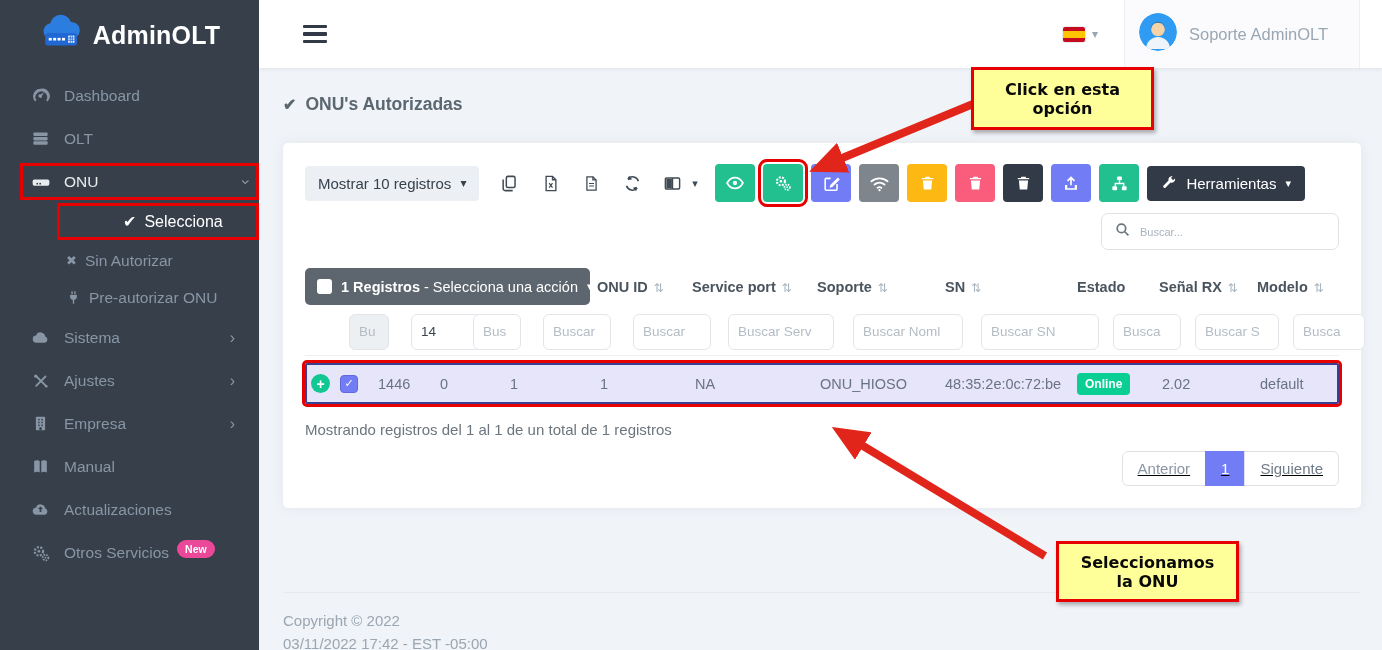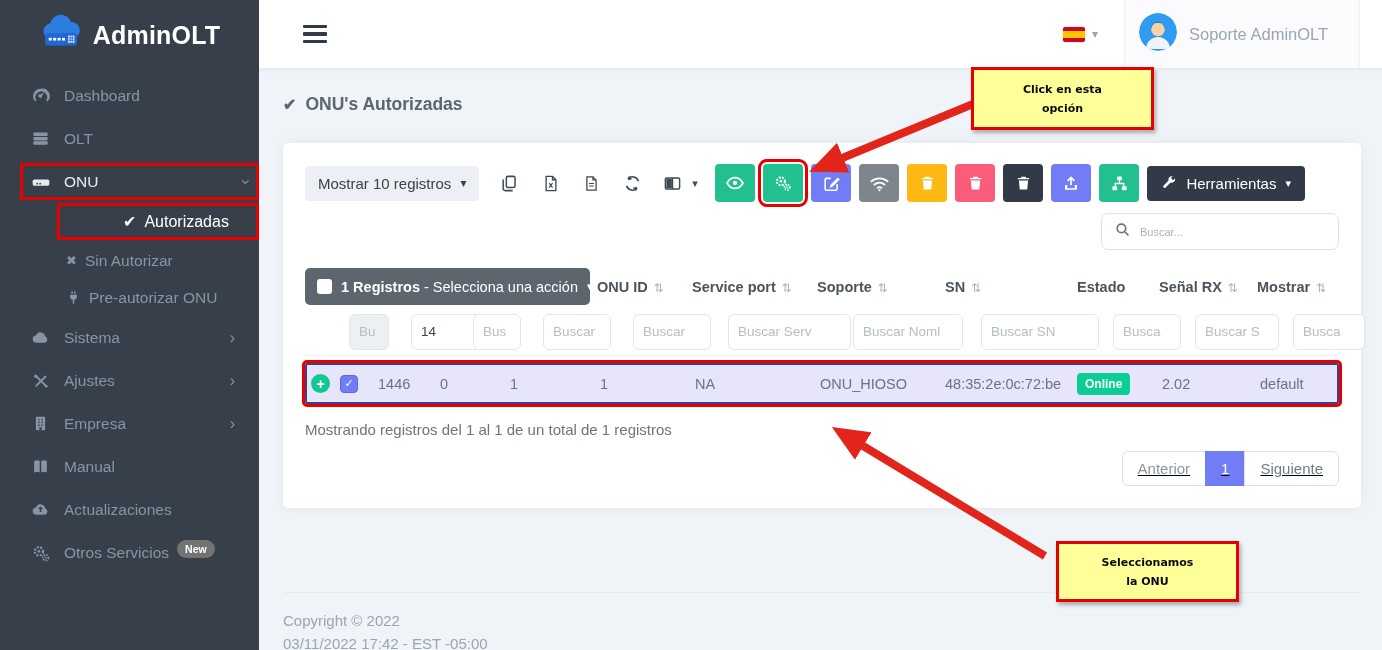--- a/index.html
+++ b/index.html
@@ -18,21 +18,21 @@
   .mi .ic svg { display:block; }
   .chev { margin-left:auto; font-size:16px; color:#8795a5; }
   .chev.down { transform:rotate(90deg); }
   .mi.active-parent { color:#e9ecef; }
   .onu-box { height:37px; margin:3px 0 3px 20px; padding-left:7px; padding-right:8px;
     border:3px solid #e60000; }
   .sub { padding-left:66px; font-size:15.5px; }
   .sub .subic { margin-right:8px; font-size:13px; display:inline-flex; }
   .auth-box { height:37px; margin:2px 0 2px 57px; padding-left:6px; border:3px solid #e60000;
     color:#fff; font-size:16px; }
-  .new-badge { background:#737373; color:#fff; font-size:10.5px; font-weight:700;
+  .new-badge { background:#ec4899; color:#fff; font-size:10.5px; font-weight:700;
     padding:3px 8px; border-radius:10px; margin-left:8px; position:relative; top:-4px; }
 
   
   .topbar { position:absolute; left:259px; top:0; width:1123px; height:68px; background:#fff;
     box-shadow:0 1px 4px rgba(154,161,171,.2); display:flex; align-items:center; z-index:5; }
   .burger { margin-left:44px; display:flex; flex-direction:column; gap:4px; cursor:pointer; }
   .burger span { width:24px; height:3.6px; background:#313a46; border-radius:1px; }
   .flag-wrap { margin-left:auto; margin-right:26px; display:flex; align-items:center; gap:7px; cursor:pointer; }
   .flag { width:22px; height:15px; border-radius:2px;
     background:linear-gradient(#c60b1e 0 26%, #ffc400 26% 74%, #c60b1e 74%); box-shadow:0 0 0 1px rgba(0,0,0,.08); }
@@ -107,21 +107,21 @@
   .pg.first { border-radius:6px 0 0 6px; margin-left:0; }
   .pg.last { border-radius:0 6px 6px 0; color:#6f7b87; }
   .pg.active { background:#727cf5; border-color:#727cf5; color:#fff; }
 
   .footer { position:absolute; left:24px; top:524px; width:1077px; border-top:1px solid #e7eaee;
     padding-top:16px; color:#9aa6b2; font-size:15px; line-height:23px; }
 
   
   .ann { position:absolute; background:#ffff99; border:3px solid #e60000; z-index:61;
     display:flex; align-items:center; justify-content:center; text-align:center;
-    font-family:"DejaVu Sans",sans-serif; font-weight:700; font-size:11px; color:#0a0a0a;
+    font-family:"DejaVu Sans",sans-serif; font-weight:700; font-size:16px; color:#0a0a0a;
     line-height:19px; box-shadow:2px 3px 4px rgba(0,0,0,.3); padding:4px 10px; }
   .ann1 { left:971px; top:67px; width:183px; height:63px; }
   .ann2 { left:1056px; top:541px; width:183px; height:61px; }
   .arrows { position:absolute; left:0; top:0; width:1382px; height:650px; z-index:60; pointer-events:none; }
 </style>
 </head>
 <body>
 
 <aside class="sidebar">
   <div class="brand">
@@ -169,21 +169,21 @@
             <circle cx="7.5" cy="14" r="1.1" fill="#37404a"></circle>
             <circle cx="11" cy="14" r="1.1" fill="#37404a"></circle>
           </svg>
       </span>
       <span>ONU</span>
       <span class="chev down">›</span>
     </div>
 
     <div class="mi auth-box sub-auth" style="padding-left:63px;">
       <span class="subic" style="margin-right:8px;">✔</span>
-      <span>Autorizadas</span>
+      <span>Selecciona</span>
     </div>
 
     <div class="mi sub" style="height:37px;">
       <span class="subic">✖</span>
       <span>Sin Autorizar</span>
     </div>
 
     <div class="mi sub" style="height:37px;">
       <span class="subic">
         <svg width="15" height="15" viewBox="0 0 24 24" fill="currentColor">
@@ -455,32 +455,32 @@
           <span class="sort">⇅</span>
       </div>
       <div class="th" style="grid-column:10">
         <span>Estado</span>
       </div>
       <div class="th" style="grid-column:11">
         <span>Señal RX</span>
           <span class="sort">⇅</span>
       </div>
       <div class="th" style="grid-column:12">
-        <span>Mostrar</span>
+        <span>Modelo</span>
           <span class="sort">⇅</span>
       </div>
     </div>
 
     <div class="grid filters">
       <input class="flt disabled" style="grid-column: 1 / 3; width: 40px;" disabled="" placeholder="Bu">
       <input class="flt" style="grid-column: 3; width: 70px;" value="14">
       <input class="flt" style="grid-column: 4; width: 48px;" placeholder="Bus">
       <input class="flt" style="grid-column: 5; width: 68px;" placeholder="Buscar">
       <input class="flt" style="grid-column: 6; width: 78px;" placeholder="Buscar">
-      <input class="flt" style="grid-column: 7; width: 123px;" placeholder="Buscar Serv">
+      <input class="flt" style="grid-column: 7; width: 106px;" placeholder="Buscar Serv">
       <input class="flt" style="grid-column: 8; width: 110px;" placeholder="Buscar Noml">
       <input class="flt" style="grid-column: 9; width: 118px;" placeholder="Buscar SN">
       <input class="flt" style="grid-column: 10; width: 68px;" placeholder="Busca">
       <input class="flt" style="grid-column: 11; width: 84px;" placeholder="Buscar S">
       <input class="flt" style="grid-column: 12; width: 72px;" placeholder="Busca">
     </div>
 
     <div class="grid drow">
       <span class="plus-circle">
           <span>+</span>

